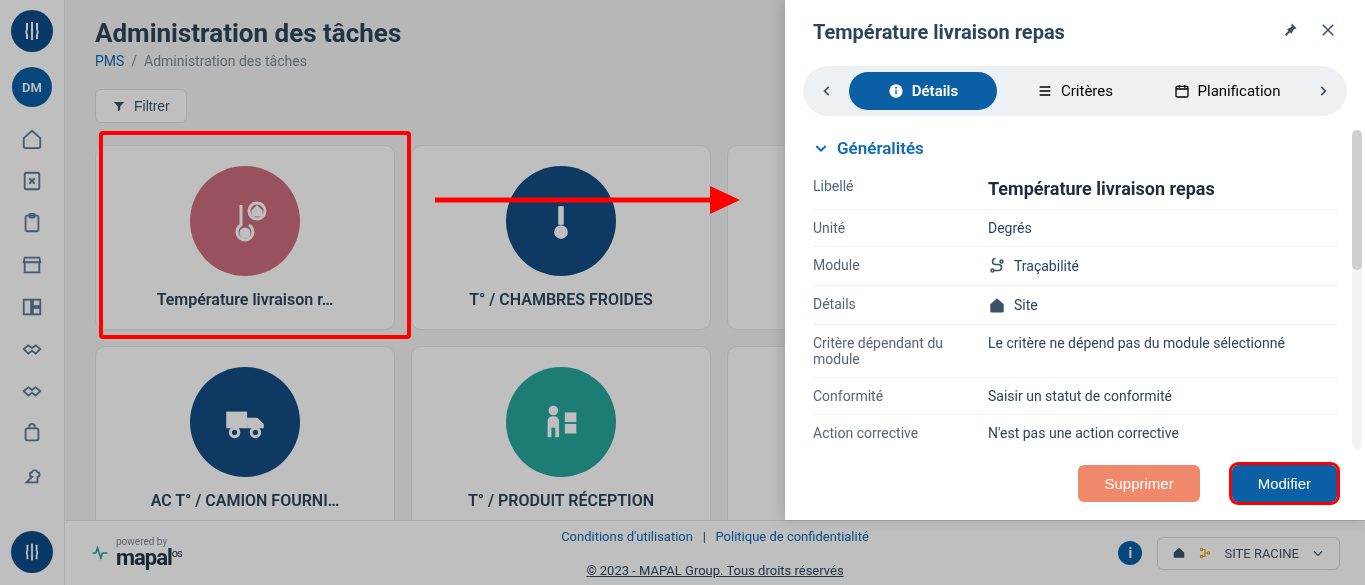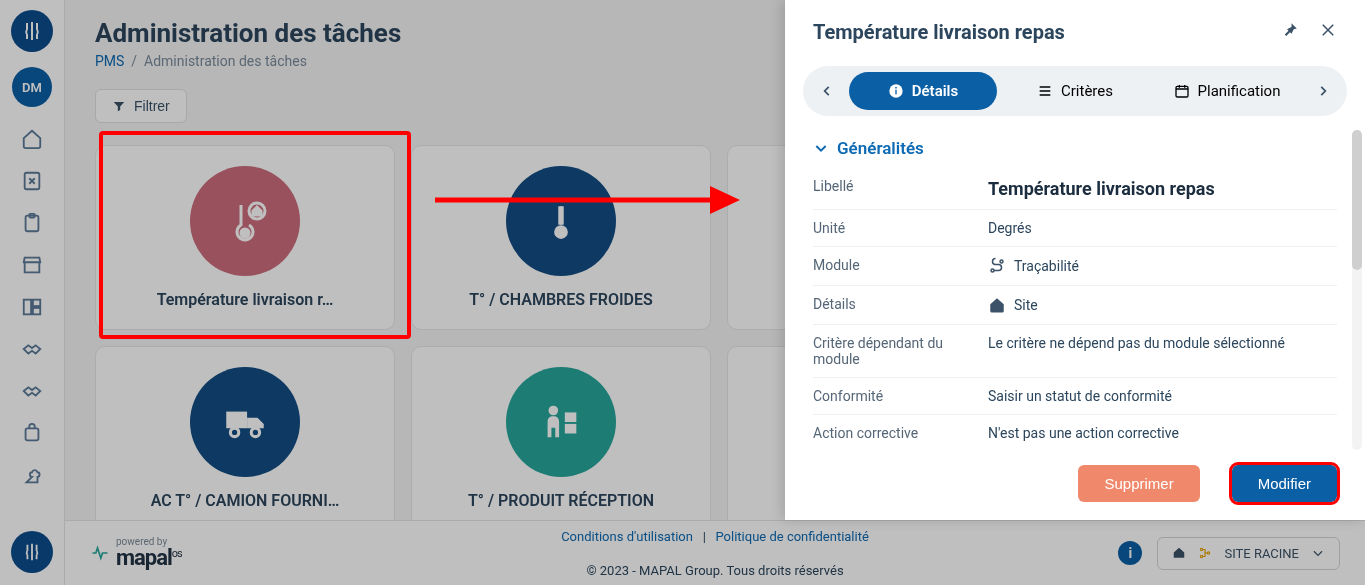--- a/index.html
+++ b/index.html
@@ -507,21 +507,21 @@
       <div>
         <div class="small">powered by</div>
         <div class="brand"><span>mapal</span><span style="font-size:11px; font-weight:400; vertical-align:super;">os</span></div>
       </div>
     </div>
   </div>
   <div class="footer-center">
     <a>Conditions d'utilisation</a>
     &nbsp;&nbsp;|&nbsp;&nbsp;
     <a>Politique de confidentialité</a>
-    <div style="margin-top:19px;">© 2023 - MAPAL Group. Tous droits réservés</div>
+    <div style="margin-top:19px;text-decoration:underline;">© 2023 - MAPAL Group. Tous droits réservés</div>
   </div>
   <div class="footer-right">
     <div class="info-icon">i</div>
     <div class="site-picker">
       <svg width="14" height="14" viewBox="0 0 24 24" fill="#3b5268">
           <path d="M3 11l9-8 9 8v9H3z"></path>
         </svg>
       <svg width="14" height="14" viewBox="0 0 24 24" fill="none" stroke="#e6a400" stroke-width="2">
           <circle cx="6" cy="6" r="2"></circle>
           <circle cx="6" cy="18" r="2"></circle>

